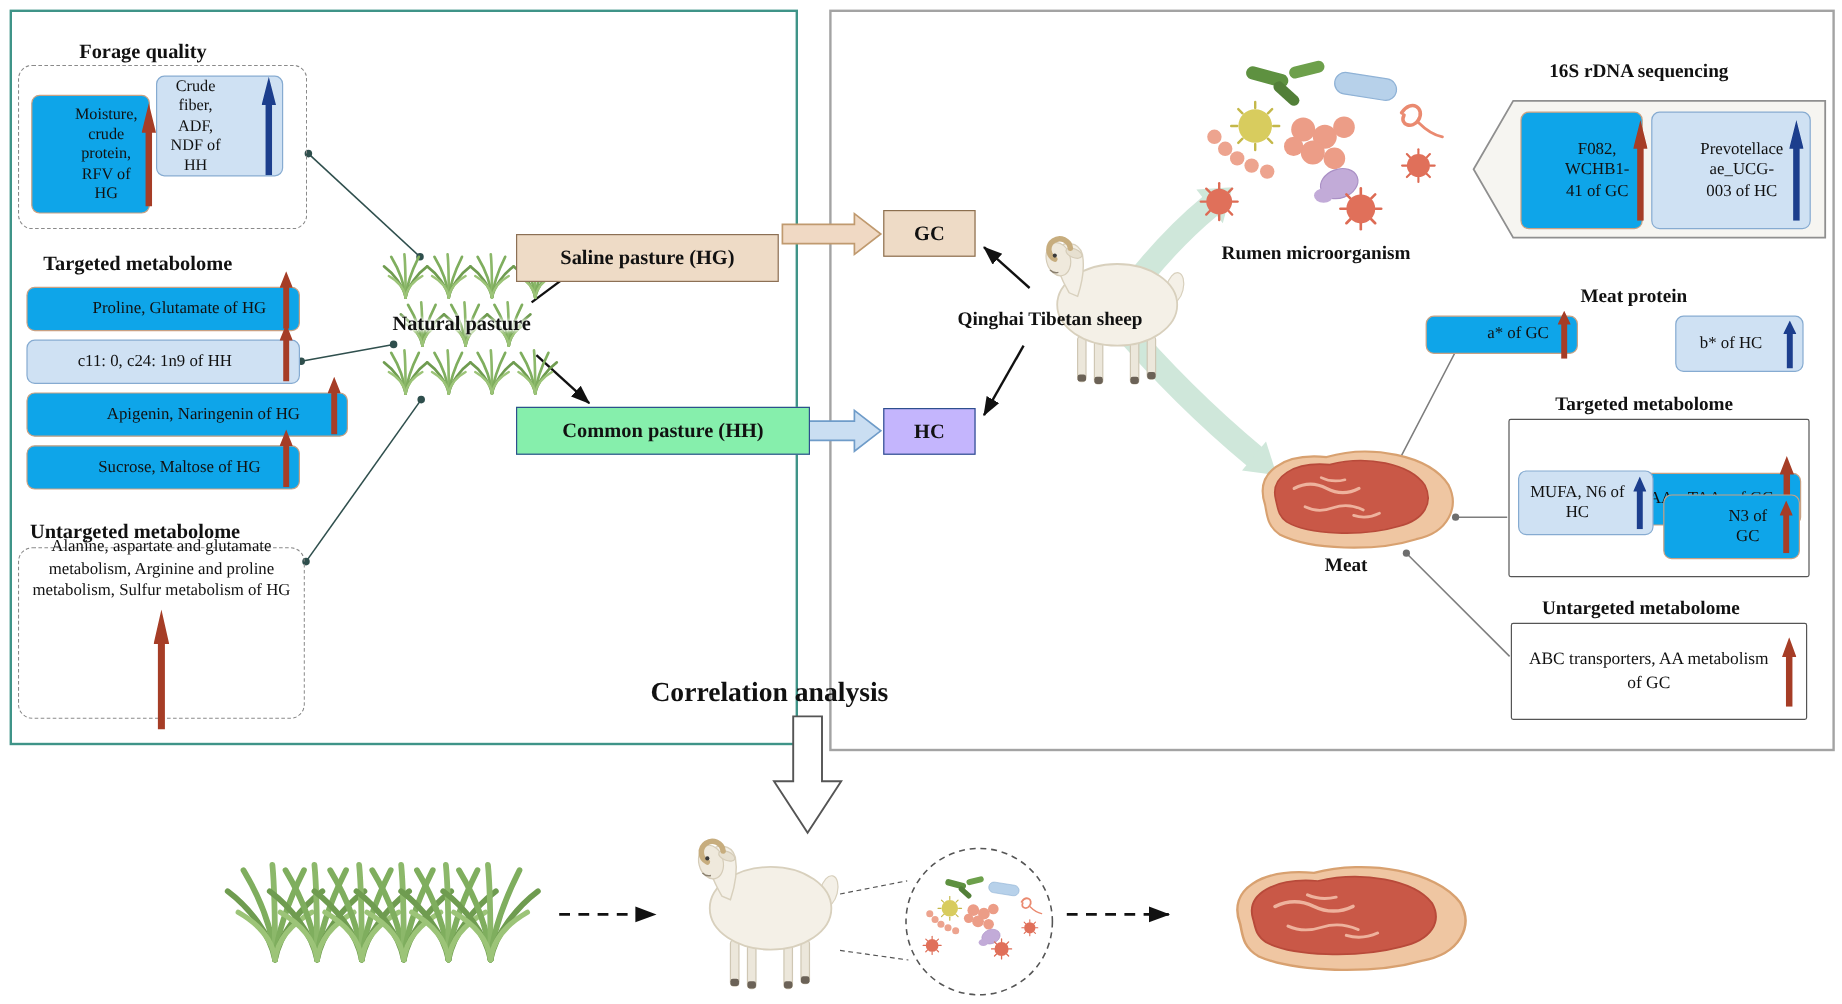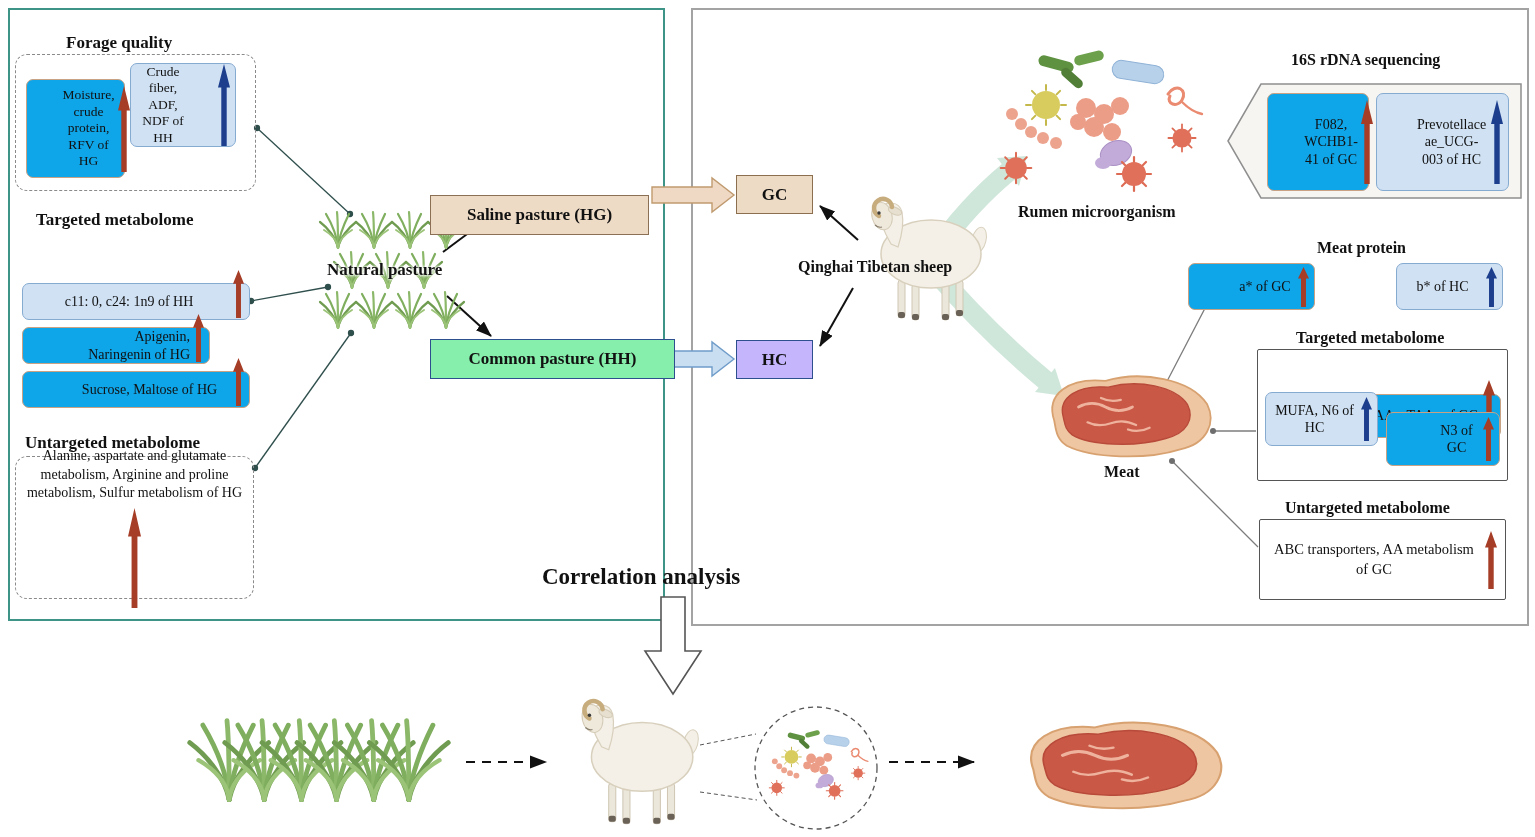--- a/index.html
+++ b/index.html
@@ -206,27 +206,33 @@
       </svg>
   </div>
   <div class="ibox blu" style="left:130px; top:63px; width:106px; height:84px; font-size:13.5px;gap:28px;">
     <span class="txt">Crude fiber, ADF, NDF of HH</span>
     <svg class="uar" width="12" height="82" viewBox="0 0 16 56" preserveAspectRatio="none">
         <path fill="#1c3e8d" d="M8 0 L16 16 L11.6 16 L11.6 56 L4.4 56 L4.4 16 L0 16 Z"></path>
       </svg>
   </div>
 
   <div class="ttl" style="left:36px; top:210px;">Targeted metabolome</div>
+  <div class="ibox tan" style="left:22px; top:239px; width:228px; height:37px;">
+    <span class="txt">Proline, Glutamate of HG</span>
+    <svg class="uar" style="margin-top:-16px;" width="11" height="48" viewBox="0 0 16 56" preserveAspectRatio="none">
+        <path fill="#a63d26" d="M8 0 L16 16 L11.6 16 L11.6 56 L4.4 56 L4.4 16 L0 16 Z"></path>
+      </svg>
+  </div>
   <div class="ibox blu" style="left:22px; top:283px; width:228px; height:37px;">
     <span class="txt">c11: 0, c24: 1n9 of HH</span>
     <svg class="uar" style="margin-top:-16px;" width="11" height="48" viewBox="0 0 16 56" preserveAspectRatio="none">
         <path fill="#a63d26" d="M8 0 L16 16 L11.6 16 L11.6 56 L4.4 56 L4.4 16 L0 16 Z"></path>
       </svg>
   </div>
-  <div class="ibox tan" style="left:22px; top:327px; width:188px; height:37px;text-align:right;">
+  <div class="ibox tan" style="left:22px; top:327px; width:268px; height:37px;">
     <span class="txt">Apigenin, Naringenin of HG</span>
     <svg class="uar" style="margin-top:-16px;" width="11" height="48" viewBox="0 0 16 56" preserveAspectRatio="none">
         <path fill="#a63d26" d="M8 0 L16 16 L11.6 16 L11.6 56 L4.4 56 L4.4 16 L0 16 Z"></path>
       </svg>
   </div>
   <div class="ibox tan" style="left:22px; top:371px; width:228px; height:37px;">
     <span class="txt">Sucrose, Maltose of HG</span>
     <svg class="uar" style="margin-top:-16px;" width="11" height="48" viewBox="0 0 16 56" preserveAspectRatio="none">
         <path fill="#a63d26" d="M8 0 L16 16 L11.6 16 L11.6 56 L4.4 56 L4.4 16 L0 16 Z"></path>
       </svg>
@@ -279,21 +285,21 @@
       </svg>
   </div>
   <div class="ibox blu" id="box-prevotella" style="left:1376px; top:93px; width:133px; height:98px;padding-left:38px;">
     <span class="txt">Prevotellaceae_UCG-003 of HC</span>
     <svg class="uar" width="12" height="84" viewBox="0 0 16 56" preserveAspectRatio="none">
         <path fill="#1c3e8d" d="M8 0 L16 16 L11.6 16 L11.6 56 L4.4 56 L4.4 16 L0 16 Z"></path>
       </svg>
   </div>
 
   <div class="ttl sm" style="left:1317px; top:239px;">Meat protein</div>
-  <div class="ibox tan" style="left:1188px; top:263px; width:127px; height:47px;">
+  <div class="ibox tan" style="left:1188px; top:263px; width:127px; height:32px;">
     <span class="txt">a* of GC</span>
     <svg class="uar" width="11" height="40" viewBox="0 0 16 56" preserveAspectRatio="none">
         <path fill="#a63d26" d="M8 0 L16 16 L11.6 16 L11.6 56 L4.4 56 L4.4 16 L0 16 Z"></path>
       </svg>
   </div>
   <div class="ibox blu" style="left:1396px; top:263px; width:107px; height:47px;">
     <span class="txt">b* of HC</span>
     <svg class="uar" width="11" height="40" viewBox="0 0 16 56" preserveAspectRatio="none">
         <path fill="#1c3e8d" d="M8 0 L16 16 L11.6 16 L11.6 56 L4.4 56 L4.4 16 L0 16 Z"></path>
       </svg>

